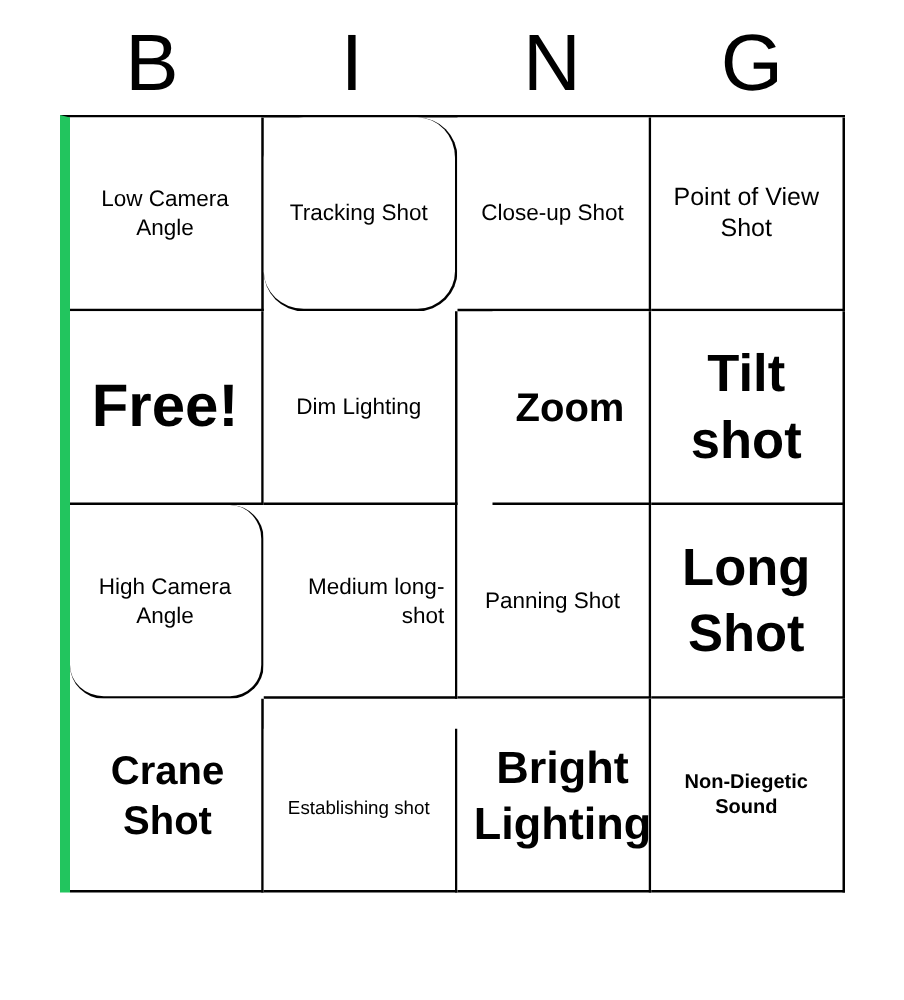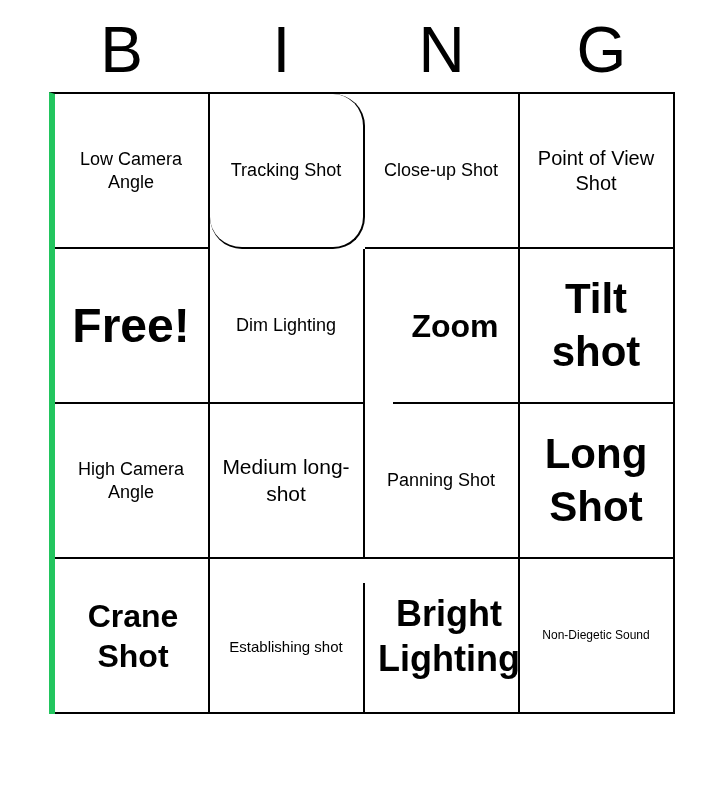--- a/index.html
+++ b/index.html
@@ -34,21 +34,21 @@
       color: #000;
       width: 160px;
       text-align: center;
       line-height: 1;
     }
 
     .bingo-grid {
       display: grid;
       grid-template-columns: repeat(4, 155px);
       grid-template-rows: repeat(4, 155px);
-      border-left: 6px solid #22c55e;
+      border-left: 8px solid #22c55e;
       border-top: 2px solid #000;
     }
 
     .bingo-cell {
       border-right: 2px solid #000;
       border-bottom: 2px solid #000;
       display: flex;
       align-items: center;
       justify-content: center;
       text-align: center;
@@ -71,21 +71,21 @@
 
 <div class="bingo-grid" id="grid">
     <div class="bingo-cell" style="font-size: 18px;">Low Camera Angle</div>
     <div class="bingo-cell" style="font-size: 18px; border-radius: 32px;">Tracking Shot</div>
     <div class="bingo-cell" style="font-size: 18px;">Close-up Shot</div>
     <div class="bingo-cell" style="font-size: 20px; text-align: center;">Point of View Shot</div>
     <div class="bingo-cell" style="font-size: 48px; font-weight: bold;">Free!</div>
     <div class="bingo-cell" style="font-size: 18px;">Dim Lighting</div>
     <div class="bingo-cell" style="font-size: 32px; font-weight: bold; margin-left: 28px;">Zoom</div>
     <div class="bingo-cell" style="font-size: 42px; font-weight: bold;">Tilt shot</div>
-    <div class="bingo-cell" style="font-size: 18px;">High Camera Angle</div>
-    <div class="bingo-cell" style="font-size: 21px;">Medium long-shot</div>
+    <div class="bingo-cell" style="font-size: 18px; border-radius: 27px;">High Camera Angle</div>
+    <div class="bingo-cell" style="font-size: 18px; text-align: right;">Medium long-shot</div>
     <div class="bingo-cell" style="font-size: 18px;">Panning Shot</div>
     <div class="bingo-cell" style="font-size: 42px; font-weight: bold;">Long Shot</div>
     <div class="bingo-cell" style="font-size: 32px; font-weight: bold; padding-left: 12px;">Crane Shot</div>
     <div class="bingo-cell" style="font-size: 15px; margin-top: 24px;">Establishing shot</div>
     <div class="bingo-cell" style="font-size: 36px; font-weight: bold; padding-left: 24px;">Bright Lighting</div>
-    <div class="bingo-cell" style="font-size: 12px;">Non-Diegetic Sound</div>
+    <div class="bingo-cell" style="font-size: 16px; font-weight: bold;">Non-Diegetic Sound</div>
   </div>
 
 </body></html>

